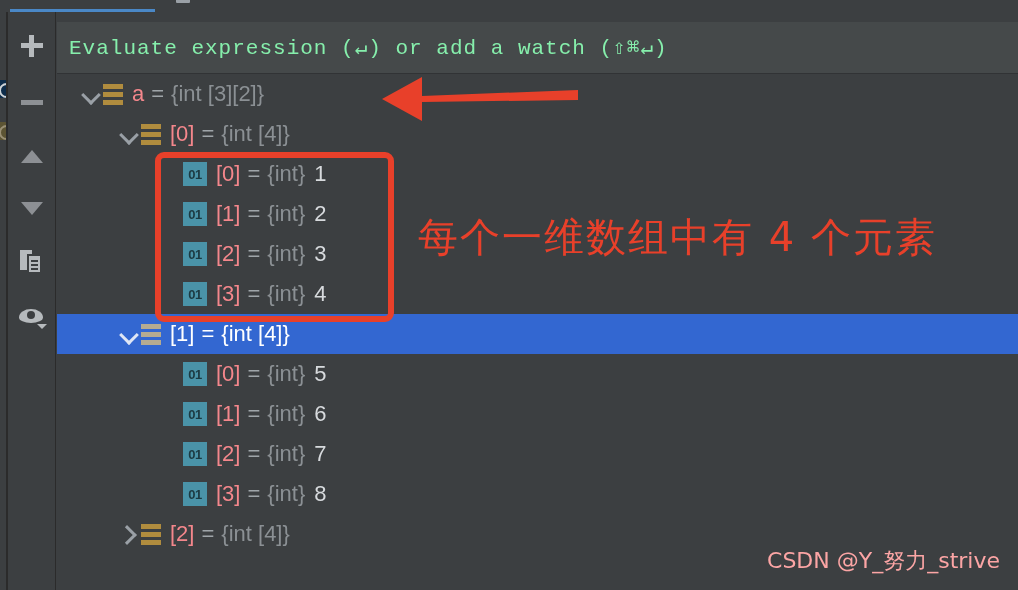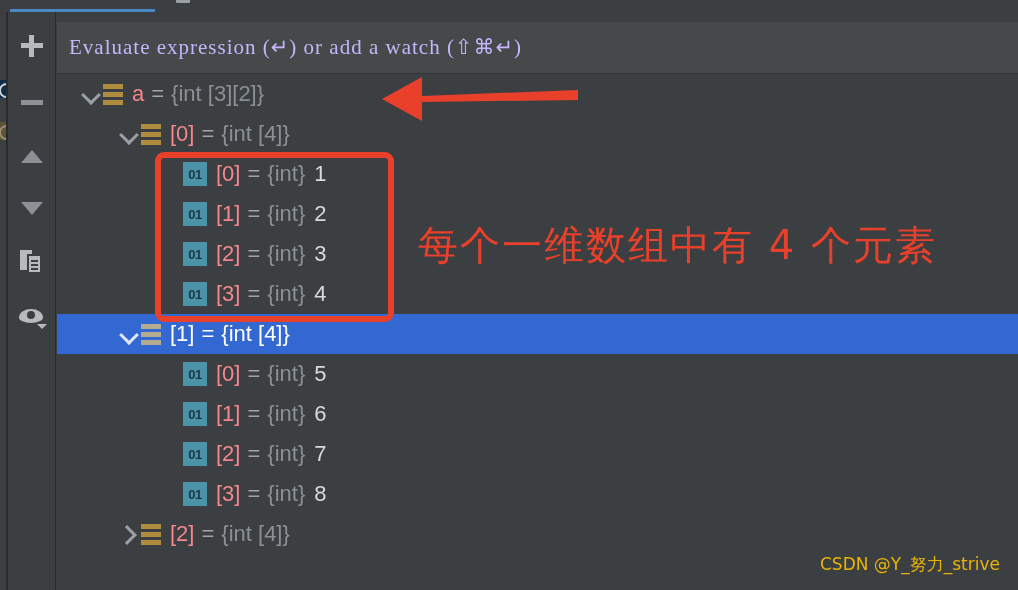--- a/index.html
+++ b/index.html
@@ -108,22 +108,22 @@
 
   
   .eval-bar {
     position: absolute; left: 57px; top: 22px; width: 961px; height: 52px;
     background: #45494a;
     border-bottom: 1px solid #313335;
     display: flex; align-items: center;
   }
   .eval-placeholder {
     margin-left: 12px;
-    color: #c4b5fd;
-    font-family: Liberation Serif, serif;
+    color: #86efac;
+    font-family: Liberation Mono, monospace;
     font-size: 21px; letter-spacing: 1px; white-space: nowrap;
   }
 
   
   .tree {
     position: absolute; left: 57px; top: 74px; width: 961px; height: 516px;
     background: #3c3f41;
   }
   .row {
     position: absolute; left: 0; width: 961px; height: 40px;
@@ -176,36 +176,36 @@
   
   .anno-text {
     position: absolute;
     color: #e8402a;
     font-family: "DejaVu Sans", sans-serif;
     font-size: 40px;
     white-space: nowrap;
     letter-spacing: 2px;
   }
   #anno-1 { left: 560px; top: 70px; }
-  #anno-2 { left: 418px; top: 210px; margin-top: 8px; }
+  #anno-2 { left: 418px; top: 210px; }
 
   .anno-box {
     position: absolute; left: 155px; top: 152px;
     width: 239px; height: 170px;
     border: 6px solid #e8402a; border-radius: 9px;
     pointer-events: none;
   }
 
   .anno-arrow {
     position: absolute; left: 382px; top: 74px; width: 196px; height: 50px;
   }
 
   .watermark {
     position: absolute; right: 18px; bottom: 14px;
-    color: #eab308; font-size: 17px;
+    color: #fca5a5; font-size: 22px;
     font-family: "DejaVu Sans", sans-serif;
   }
 </style>
 </head>
 <body>
 
 <div id="app">
 
   <div class="tabstrip">
 

